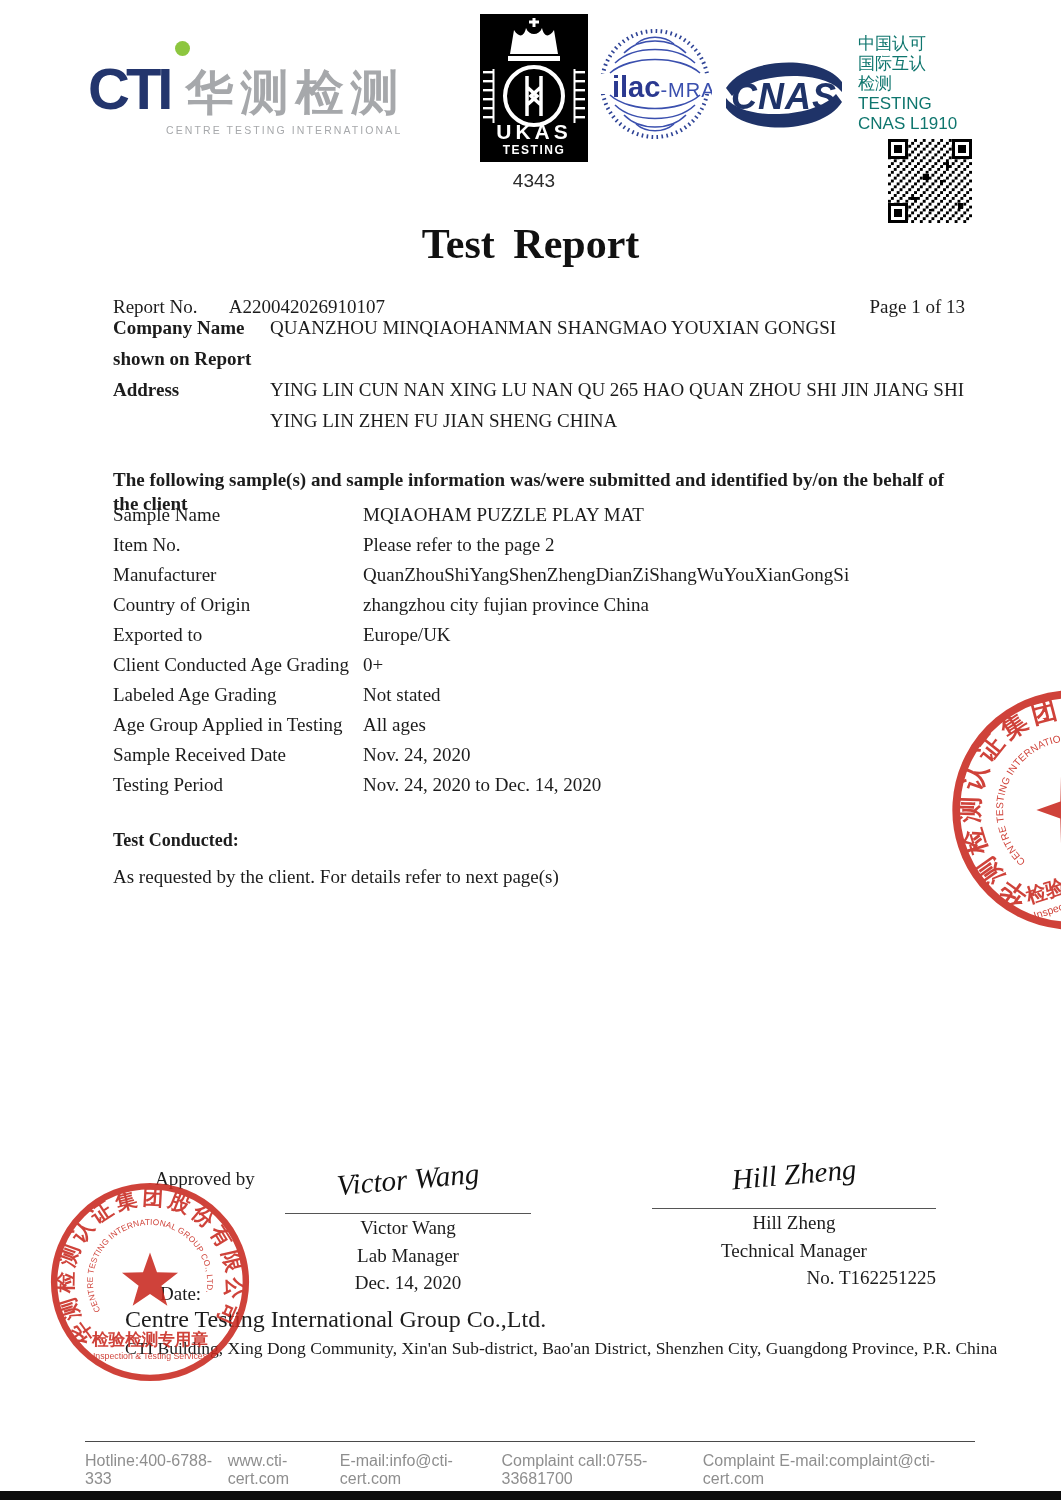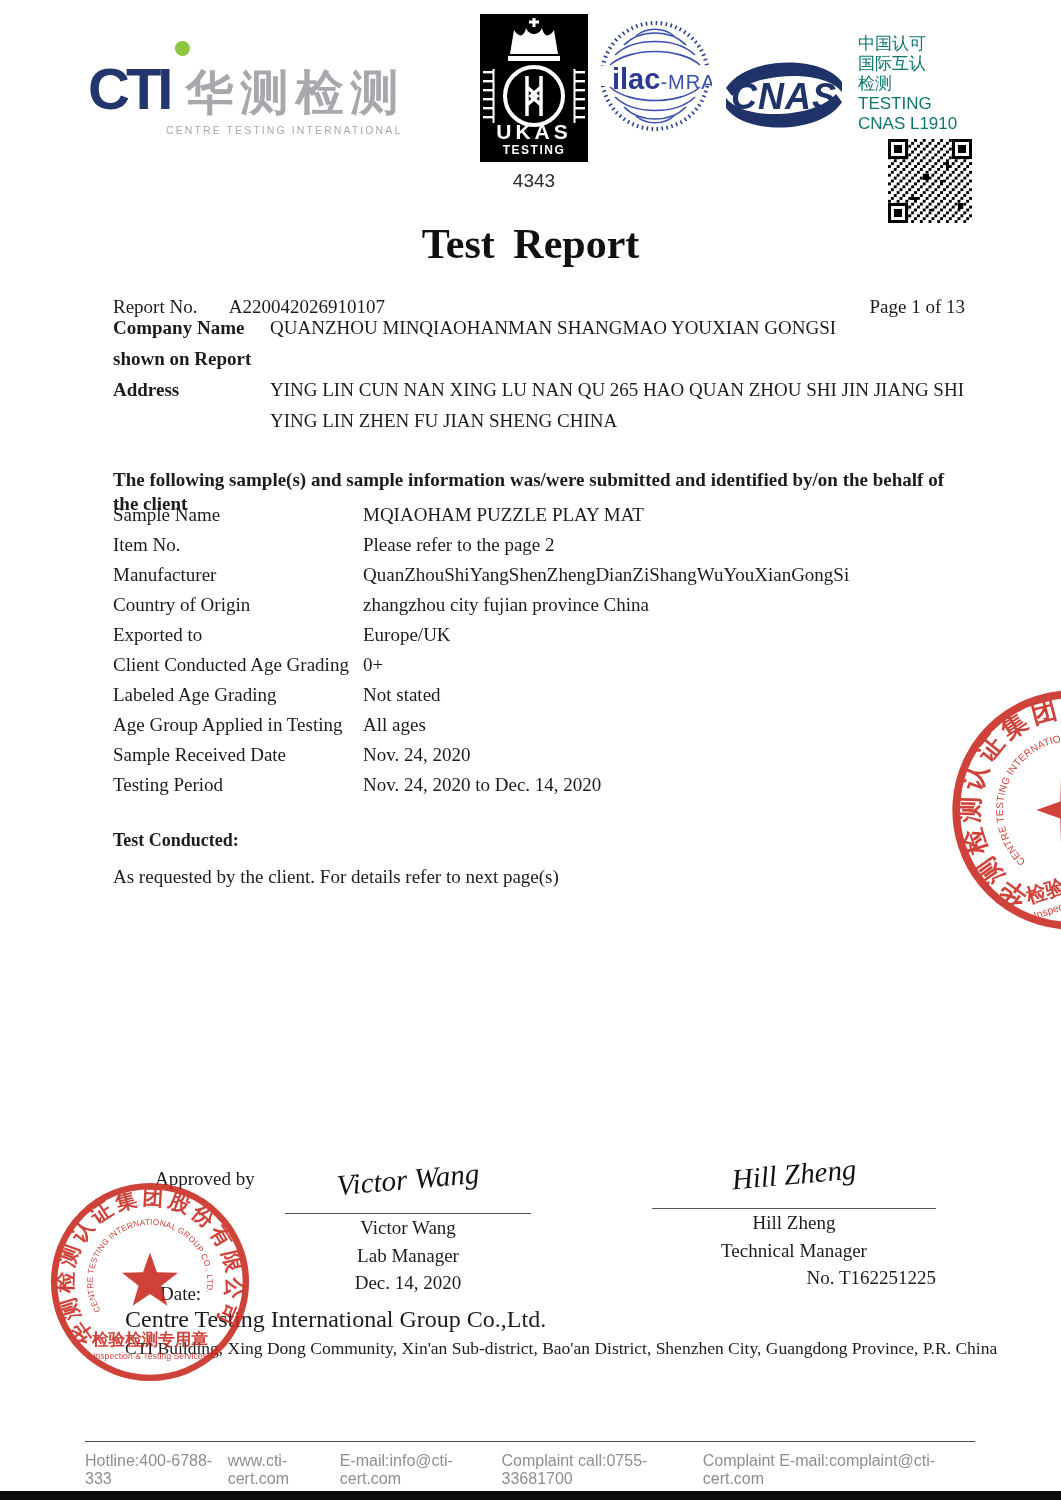--- a/index.html
+++ b/index.html
@@ -14,21 +14,21 @@
   .cti-dot{position:absolute;left:87px;top:-19px;width:15px;height:15px;border-radius:50%;background:#8dc63f;}
   .cti-cn{margin-left:16px;font-family:"Liberation Sans","DejaVu Sans",sans-serif;font-weight:600;
           font-size:48px;line-height:1.05;letter-spacing:7px;color:#a6a8ab;}
   .cti-sub{margin-left:122px;margin-top:6px;font-family:"Liberation Sans","DejaVu Sans",sans-serif;
            font-size:10.5px;letter-spacing:2.1px;color:#a6a8ab;white-space:nowrap;}
 
   .ukas-block{position:absolute;left:480px;top:14px;width:108px;text-align:center;}
   .ukas-num{margin-top:4px;font-family:"Liberation Sans","DejaVu Sans",sans-serif;font-size:19px;color:#2b2b2b;}
   .ukas-svg text{font-family:"Liberation Sans","DejaVu Sans",sans-serif;fill:#fff;}
 
-  .ilac-block{position:absolute;left:598px;top:19px;text-align:right;}
+  .ilac-block{position:absolute;left:598px;top:27px;text-align:right;}
   .cnas-block{position:absolute;left:722px;top:52px;}
   .accred-block{position:absolute;left:858px;top:34px;font-size:17px;line-height:20px;color:#0f766e;
                 font-family:"Liberation Sans","DejaVu Sans",sans-serif;}
   .qr-block{position:absolute;left:888px;top:139px;}
 
   
   .title{position:absolute;left:0;top:192px;width:100%;text-align:center;font-size:42px;font-weight:bold;
          word-spacing:8px;color:#111;}
   .report-meta{position:absolute;left:113px;top:264px;width:852px;display:flex;justify-content:space-between;font-size:19px;margin-top:32px;}
   .report-no-label{display:inline-block;width:112px;}
@@ -66,21 +66,21 @@
   .stamp svg{display:block;}
   .stamp-left{left:44px;top:1176px;width:212px;height:212px;}
   .stamp-right{left:944px;top:682px;width:256px;height:256px;transform:rotate(-18deg);}
   .st-cn{font-size:23px;font-weight:bold;letter-spacing:4px;fill:currentColor;font-family:"Liberation Sans",sans-serif;}
   .st-en{font-size:9px;letter-spacing:.2px;fill:currentColor;font-family:"Liberation Sans",sans-serif;}
   .st-b{font-size:18px;font-weight:bold;fill:currentColor;text-anchor:middle;font-family:"Liberation Sans",sans-serif;}
   .st-s{font-size:9.5px;fill:currentColor;text-anchor:middle;font-family:"Liberation Sans",sans-serif;}
 
   
   .foot-rule{position:absolute;left:85px;top:1441px;width:890px;height:1px;background:#4a4a4a;}
-  .foot-text{position:absolute;left:85px;top:1452px;width:890px;display:flex;justify-content:flex-end;
+  .foot-text{position:absolute;left:85px;top:1452px;width:890px;display:flex;justify-content:center;
              font-family:"Liberation Sans","DejaVu Sans",sans-serif;font-size:16px;color:#8e8e8e;}
   .black-bar{position:absolute;left:0;bottom:0;width:100%;height:9px;background:#0d0d0d;}
 </style>
 </head>
 <body>
 
 <div class="page">
 
   <div class="cti-block">
     <div class="cti-row">

